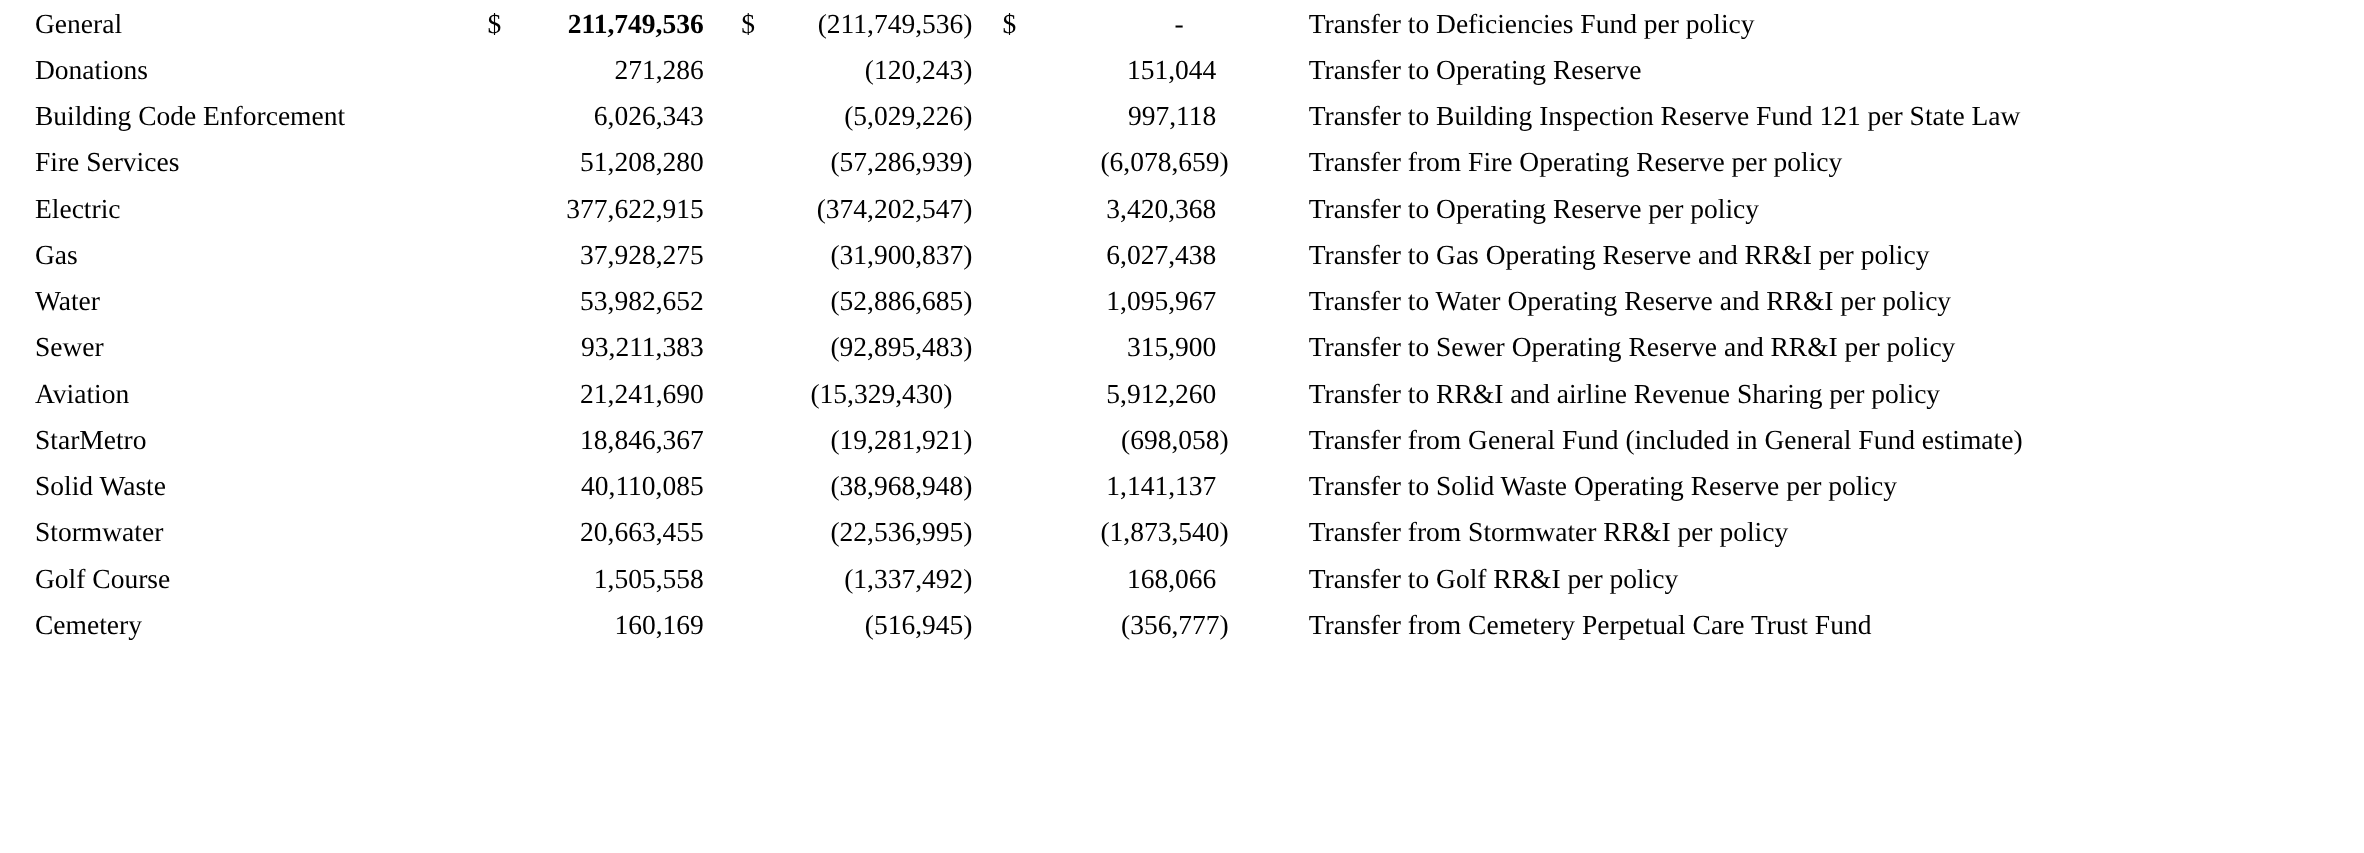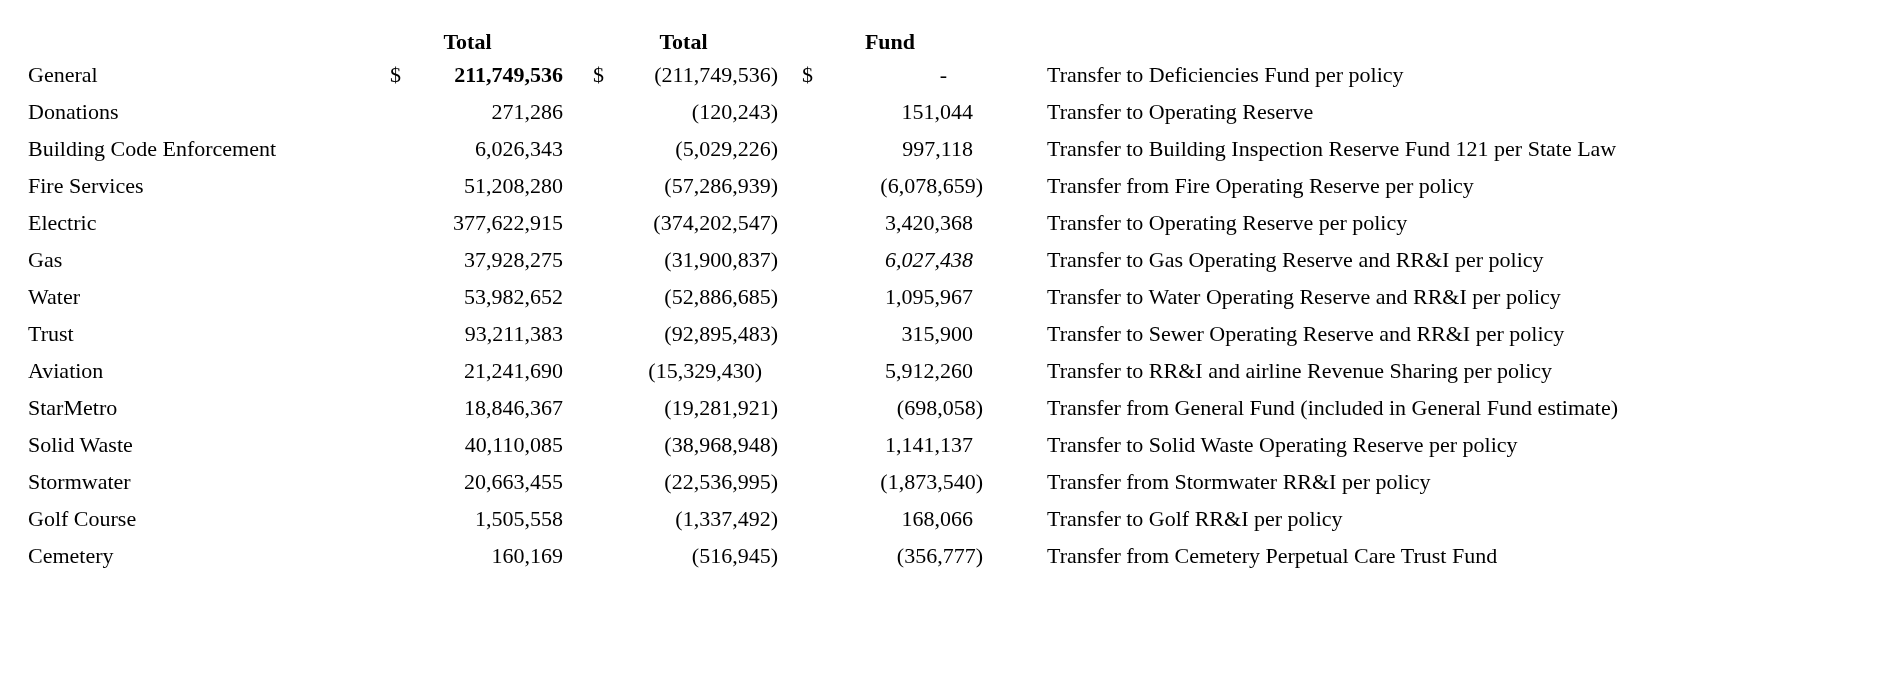--- a/index.html
+++ b/index.html
@@ -44,29 +44,20 @@
     <colgroup>
       <col class="c1">
         <col class="c2">
         <col class="c3">
         <col class="c4">
         <col class="c5">
         <col class="c6">
         <col class="c7">
     </colgroup>
     <thead>
-      <tr class="h1">
-        <td class="c-name"></td>
-        <td class="hc">Total</td>
-        <td class="hc">Total</td>
-        <td class="hc">Fund</td>
-        <td></td>
-        <td class="hc"></td>
-        <td></td>
-      </tr>
     </thead>
     <tbody>
         <tr>
           <td class="c-name">General</td>
           <td class="c-num c-rev">
             <div class="nw">
               <span class="cur">$</span>
               <span class="val" style="margin-right: 10px; font-weight: bold;">211,749,536</span>
             </div>
           </td>
@@ -192,21 +183,21 @@
           </td>
           <td class="c-num c-exp">
             <div class="nw">
               <span class="cur"></span>
               <span class="val" style="margin-right: 0px;">(31,900,837)</span>
             </div>
           </td>
           <td class="c-num c-bal">
             <div class="nw">
               <span class="cur"></span>
-              <span class="val" style="margin-right: 10px; font-style: italic;">6,027,438</span>
+              <span class="val" style="margin-right: 10px;">6,027,438</span>
             </div>
           </td>
           <td></td>
           <td class="c-action">Transfer to Gas Operating Reserve and RR&amp;I per policy</td>
           <td></td>
         </tr>
         <tr>
           <td class="c-name">Water</td>
           <td class="c-num c-rev">
             <div class="nw">
@@ -224,21 +215,21 @@
             <div class="nw">
               <span class="cur"></span>
               <span class="val" style="margin-right: 10px;">1,095,967</span>
             </div>
           </td>
           <td></td>
           <td class="c-action">Transfer to Water Operating Reserve and RR&amp;I per policy</td>
           <td></td>
         </tr>
         <tr>
-          <td class="c-name">Trust</td>
+          <td class="c-name">Sewer</td>
           <td class="c-num c-rev">
             <div class="nw">
               <span class="cur"></span>
               <span class="val" style="margin-right: 10px;">93,211,383</span>
             </div>
           </td>
           <td class="c-num c-exp">
             <div class="nw">
               <span class="cur"></span>
               <span class="val" style="margin-right: 0px;">(92,895,483)</span>

